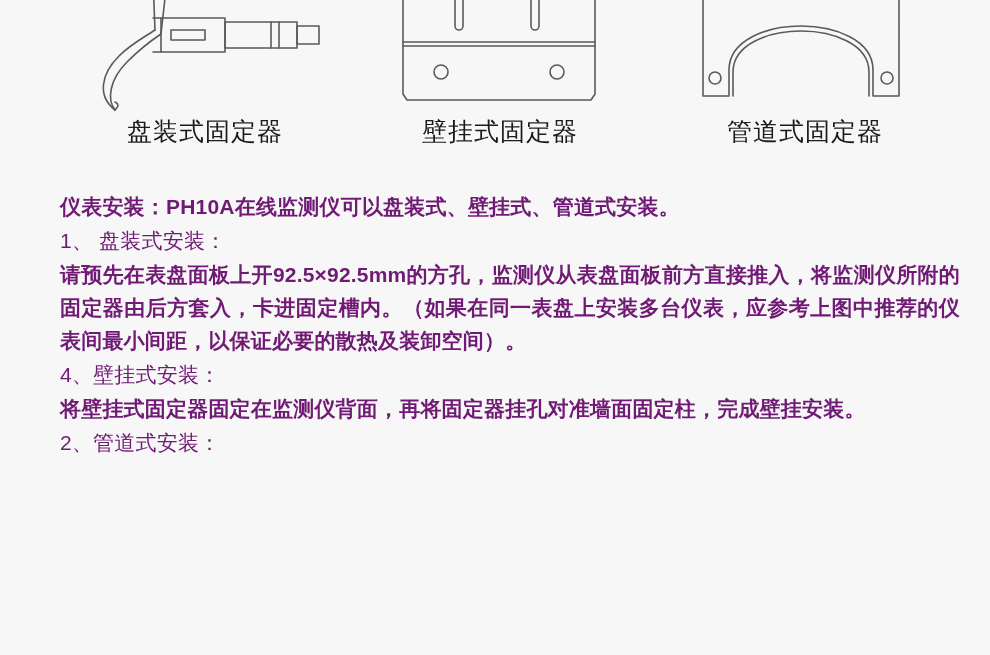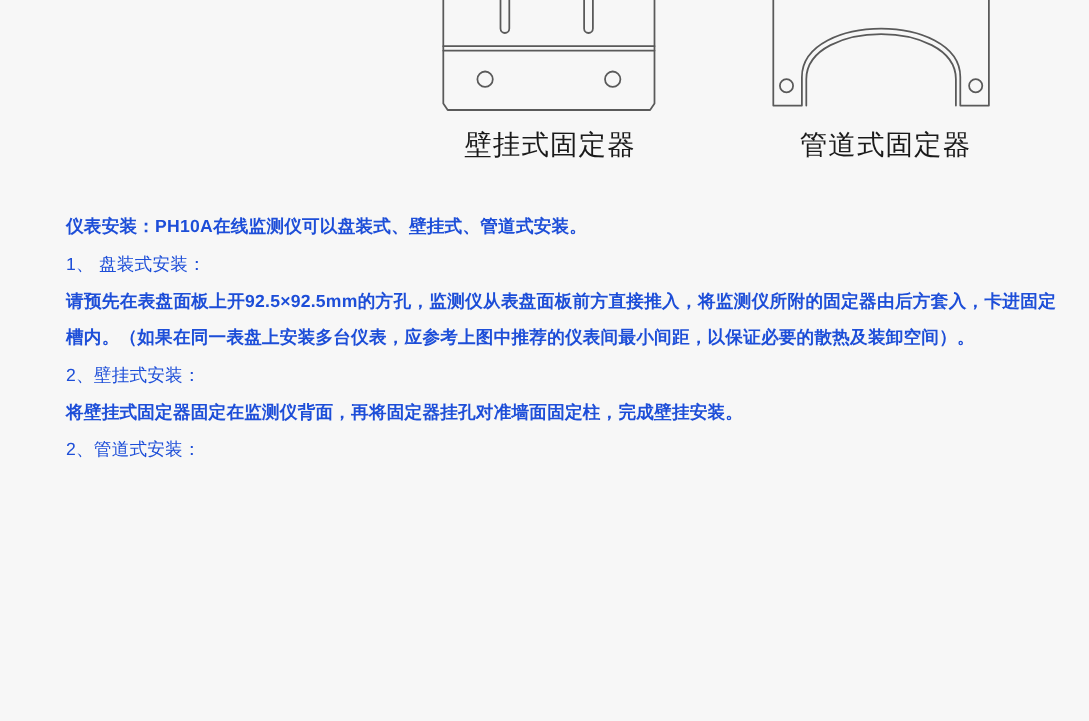--- a/index.html
+++ b/index.html
@@ -52,38 +52,67 @@
   .fig-art svg { display: block; margin: 0 auto; }
 
   
   .content {
     position: absolute;
     left: 60px;
     top: 190px;
     width: 900px;
   }
   .para {
-    font-size: 16px;
+    font-size: 21px;
     line-height: 33px;
-    color: #1d4ed8;
+    color: #701a75;
     font-weight: bold;
     letter-spacing: 0.2px;
     margin: 0 0 1px 0;
     text-align: justify;
   }
   .para.first { font-weight: bold; }
   .para.head { font-weight: normal; }
 </style>
 </head>
 <body>
 
 <div class="page">
 
   <div class="figures">
 
+    <div class="figure" id="fig-panel">
+      <div class="fig-art">
+        <svg width="260" height="115" viewBox="0 0 260 115">
+          <g fill="none" stroke="#5a5a5a" stroke-width="1.6" stroke-linejoin="round" stroke-linecap="round">
+
+            <path d="M40 110 C 22 96, 26 74, 44 56 C 56 44, 68 38, 80 30"></path>
+            <path d="M40 110 C 32 100, 34 80, 52 62 C 64 50, 74 42, 86 34"></path>
+            <path d="M40 110 C 44 106, 44 104, 40 102"></path>
+
+            <path d="M80 30 L 78 -20"></path>
+            <path d="M86 34 L 92 -20"></path>
+
+            <path d="M86 18 L 150 18 L 150 52 L 86 52 Z"></path>
+            <path d="M150 22 L 222 22 L 222 48 L 150 48 Z"></path>
+
+            <path d="M96 30 L 130 30 L 130 40 L 96 40 Z"></path>
+
+            <path d="M196 22 L 196 48"></path>
+            <path d="M204 22 L 204 48"></path>
+
+            <path d="M222 26 L 244 26 L 244 44 L 222 44 Z"></path>
+
+            <path d="M78 18 L 86 18"></path>
+            <path d="M78 52 L 86 52"></path>
+          </g>
+        </svg>
+      </div>
+      <div class="fig-caption">盘装式固定器</div>
+    </div>
 
     <div class="figure" id="fig-pipe">
       <div class="fig-art">
         <svg width="220" height="115" viewBox="0 0 220 115">
           <g fill="none" stroke="#5a5a5a" stroke-width="1.6" stroke-linejoin="round" stroke-linecap="round">
 
             <path d="M8 -25 L 204 -25 L 204 96 L 178 96 L 178 70
                      C 178 40, 140 26, 106 26
                      C 72 26, 34 40, 34 70
                      L 34 96 L 8 96 Z"></path>
@@ -120,18 +149,18 @@
       </div>
       <div class="fig-caption">壁挂式固定器</div>
     </div>
 
   </div>
 
   <div class="content">
     <p class="para first">仪表安装：PH10A在线监测仪可以盘装式、壁挂式、管道式安装。</p>
     <p class="para head">1、 盘装式安装：</p>
     <p class="para">请预先在表盘面板上开92.5×92.5mm的方孔，监测仪从表盘面板前方直接推入，将监测仪所附的固定器由后方套入，卡进固定槽内。（如果在同一表盘上安装多台仪表，应参考上图中推荐的仪表间最小间距，以保证必要的散热及装卸空间）。</p>
-    <p class="para head">2、壁挂式安装：</p>
+    <p class="para head">4、壁挂式安装：</p>
     <p class="para">将壁挂式固定器固定在监测仪背面，再将固定器挂孔对准墙面固定柱，完成壁挂安装。</p>
     <p class="para head">2、管道式安装：</p>
   </div>
 
 </div>
 
 </body></html>

